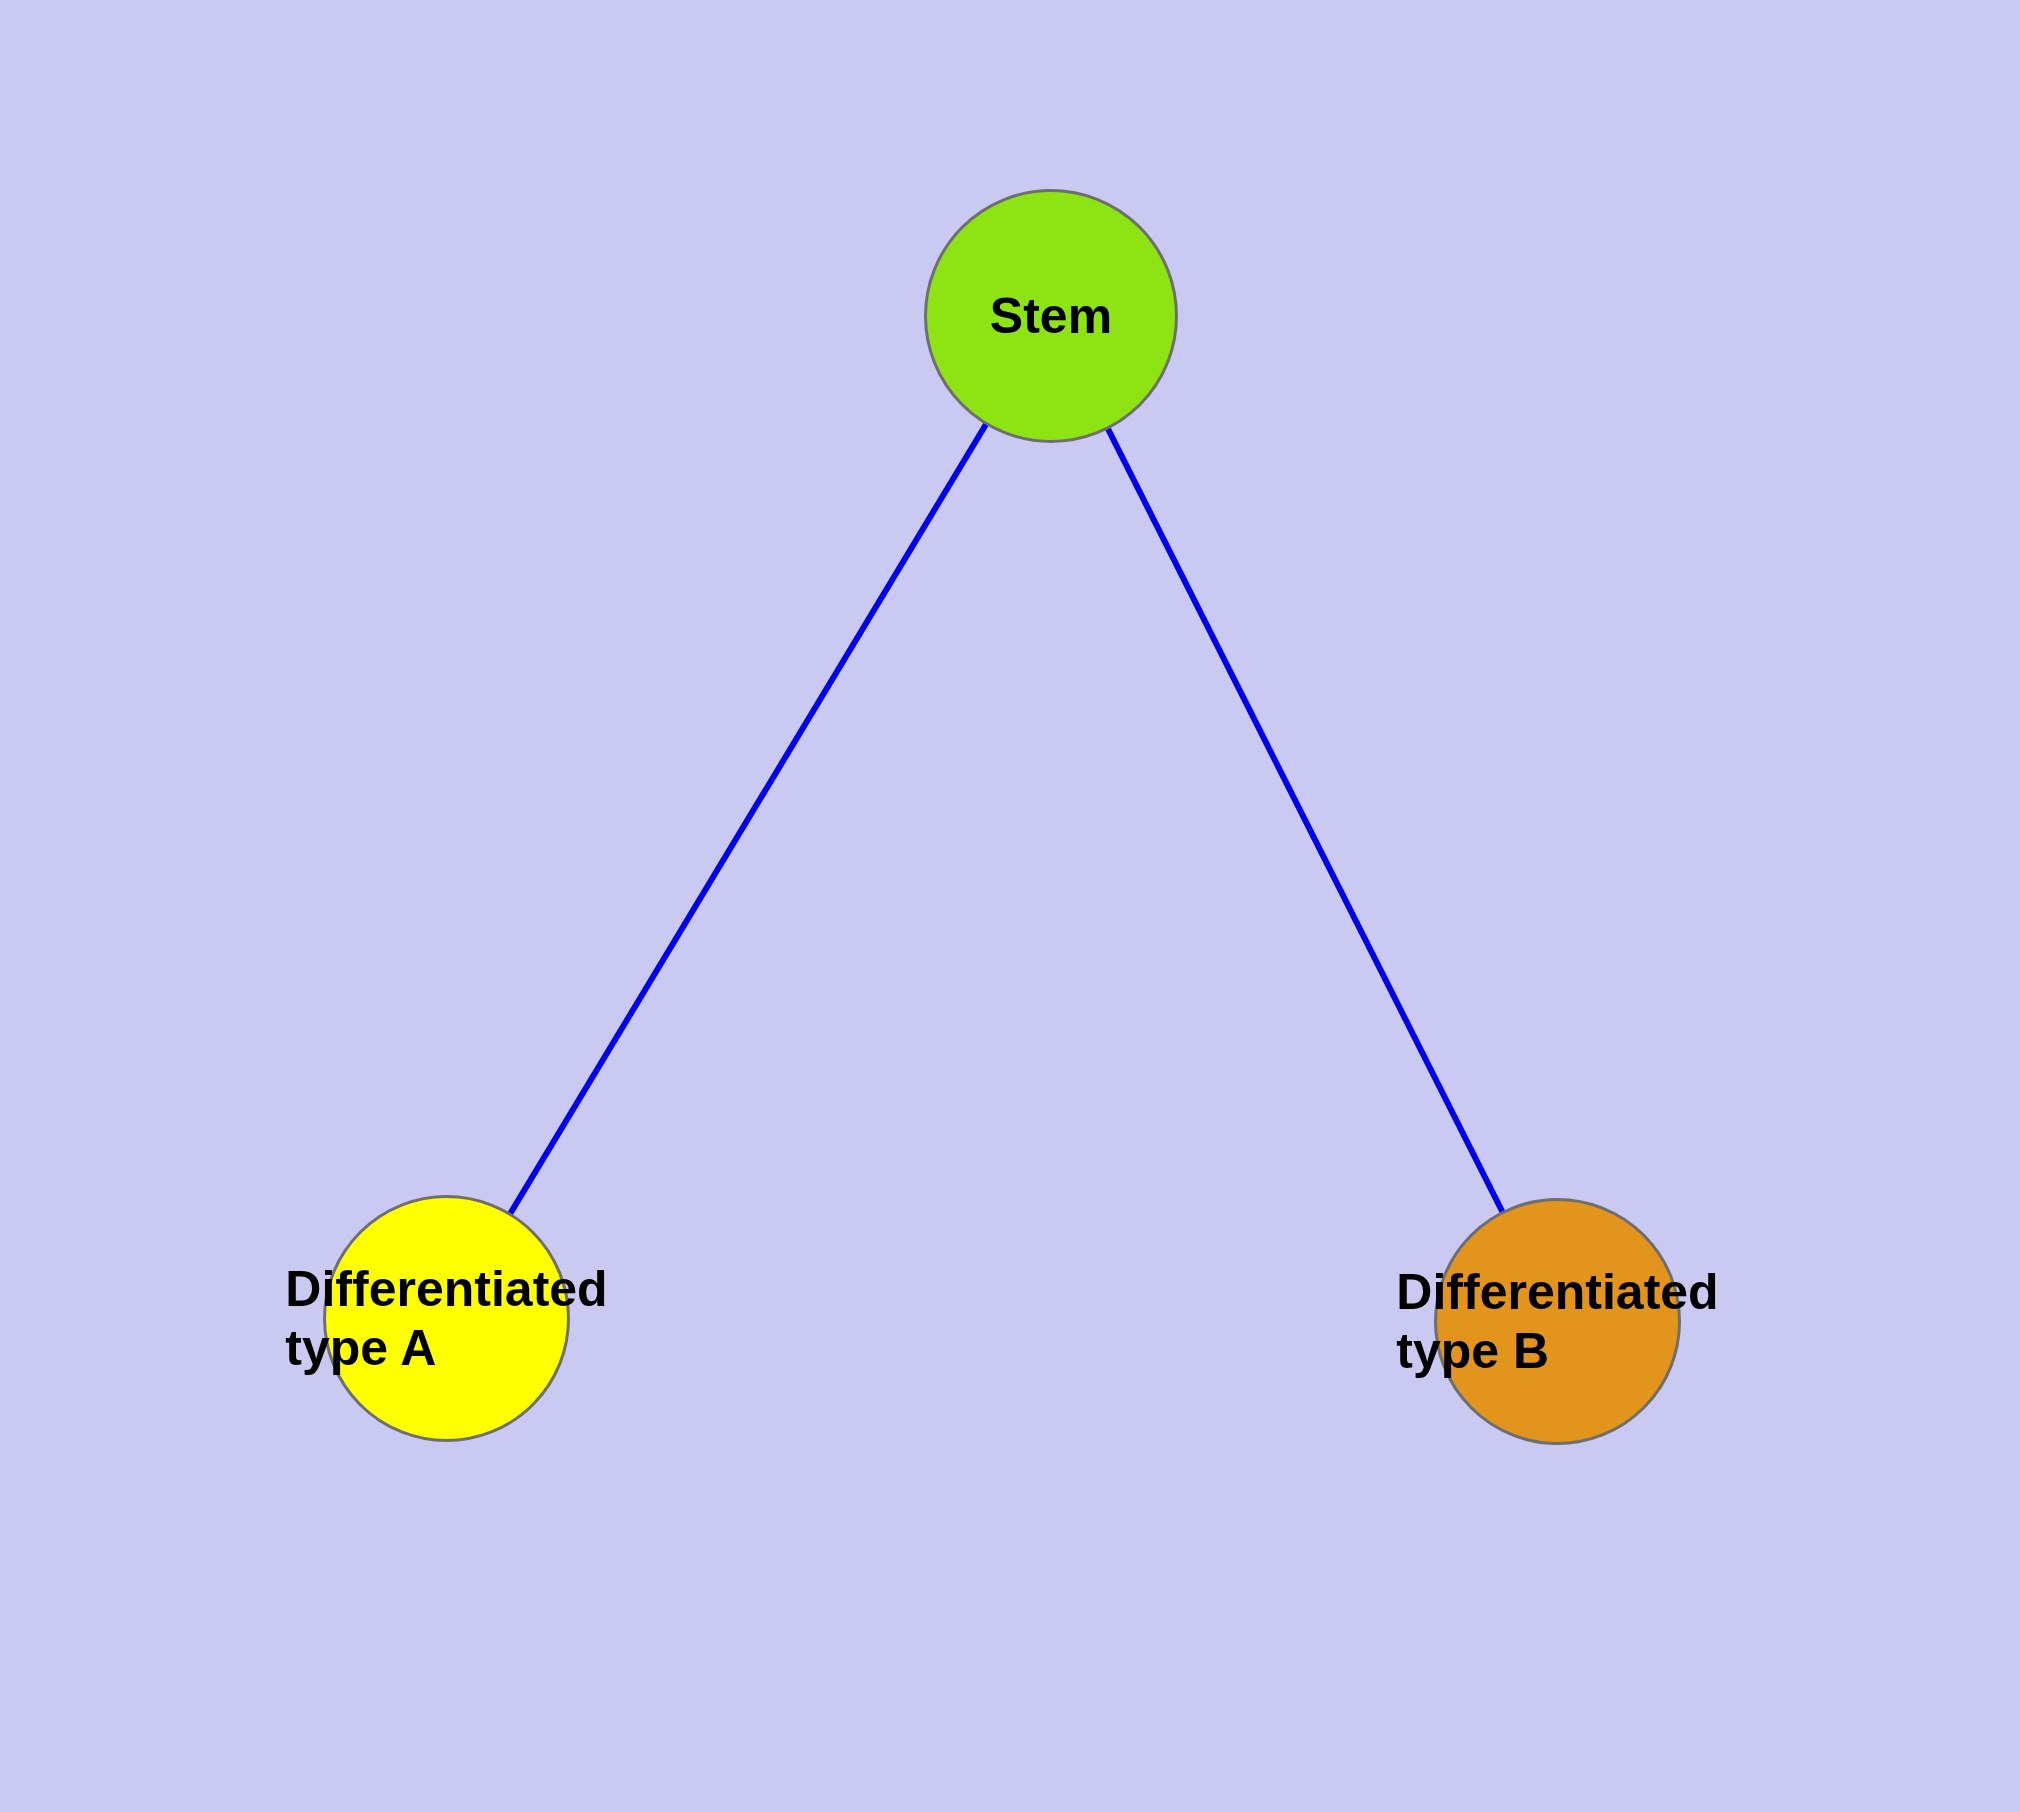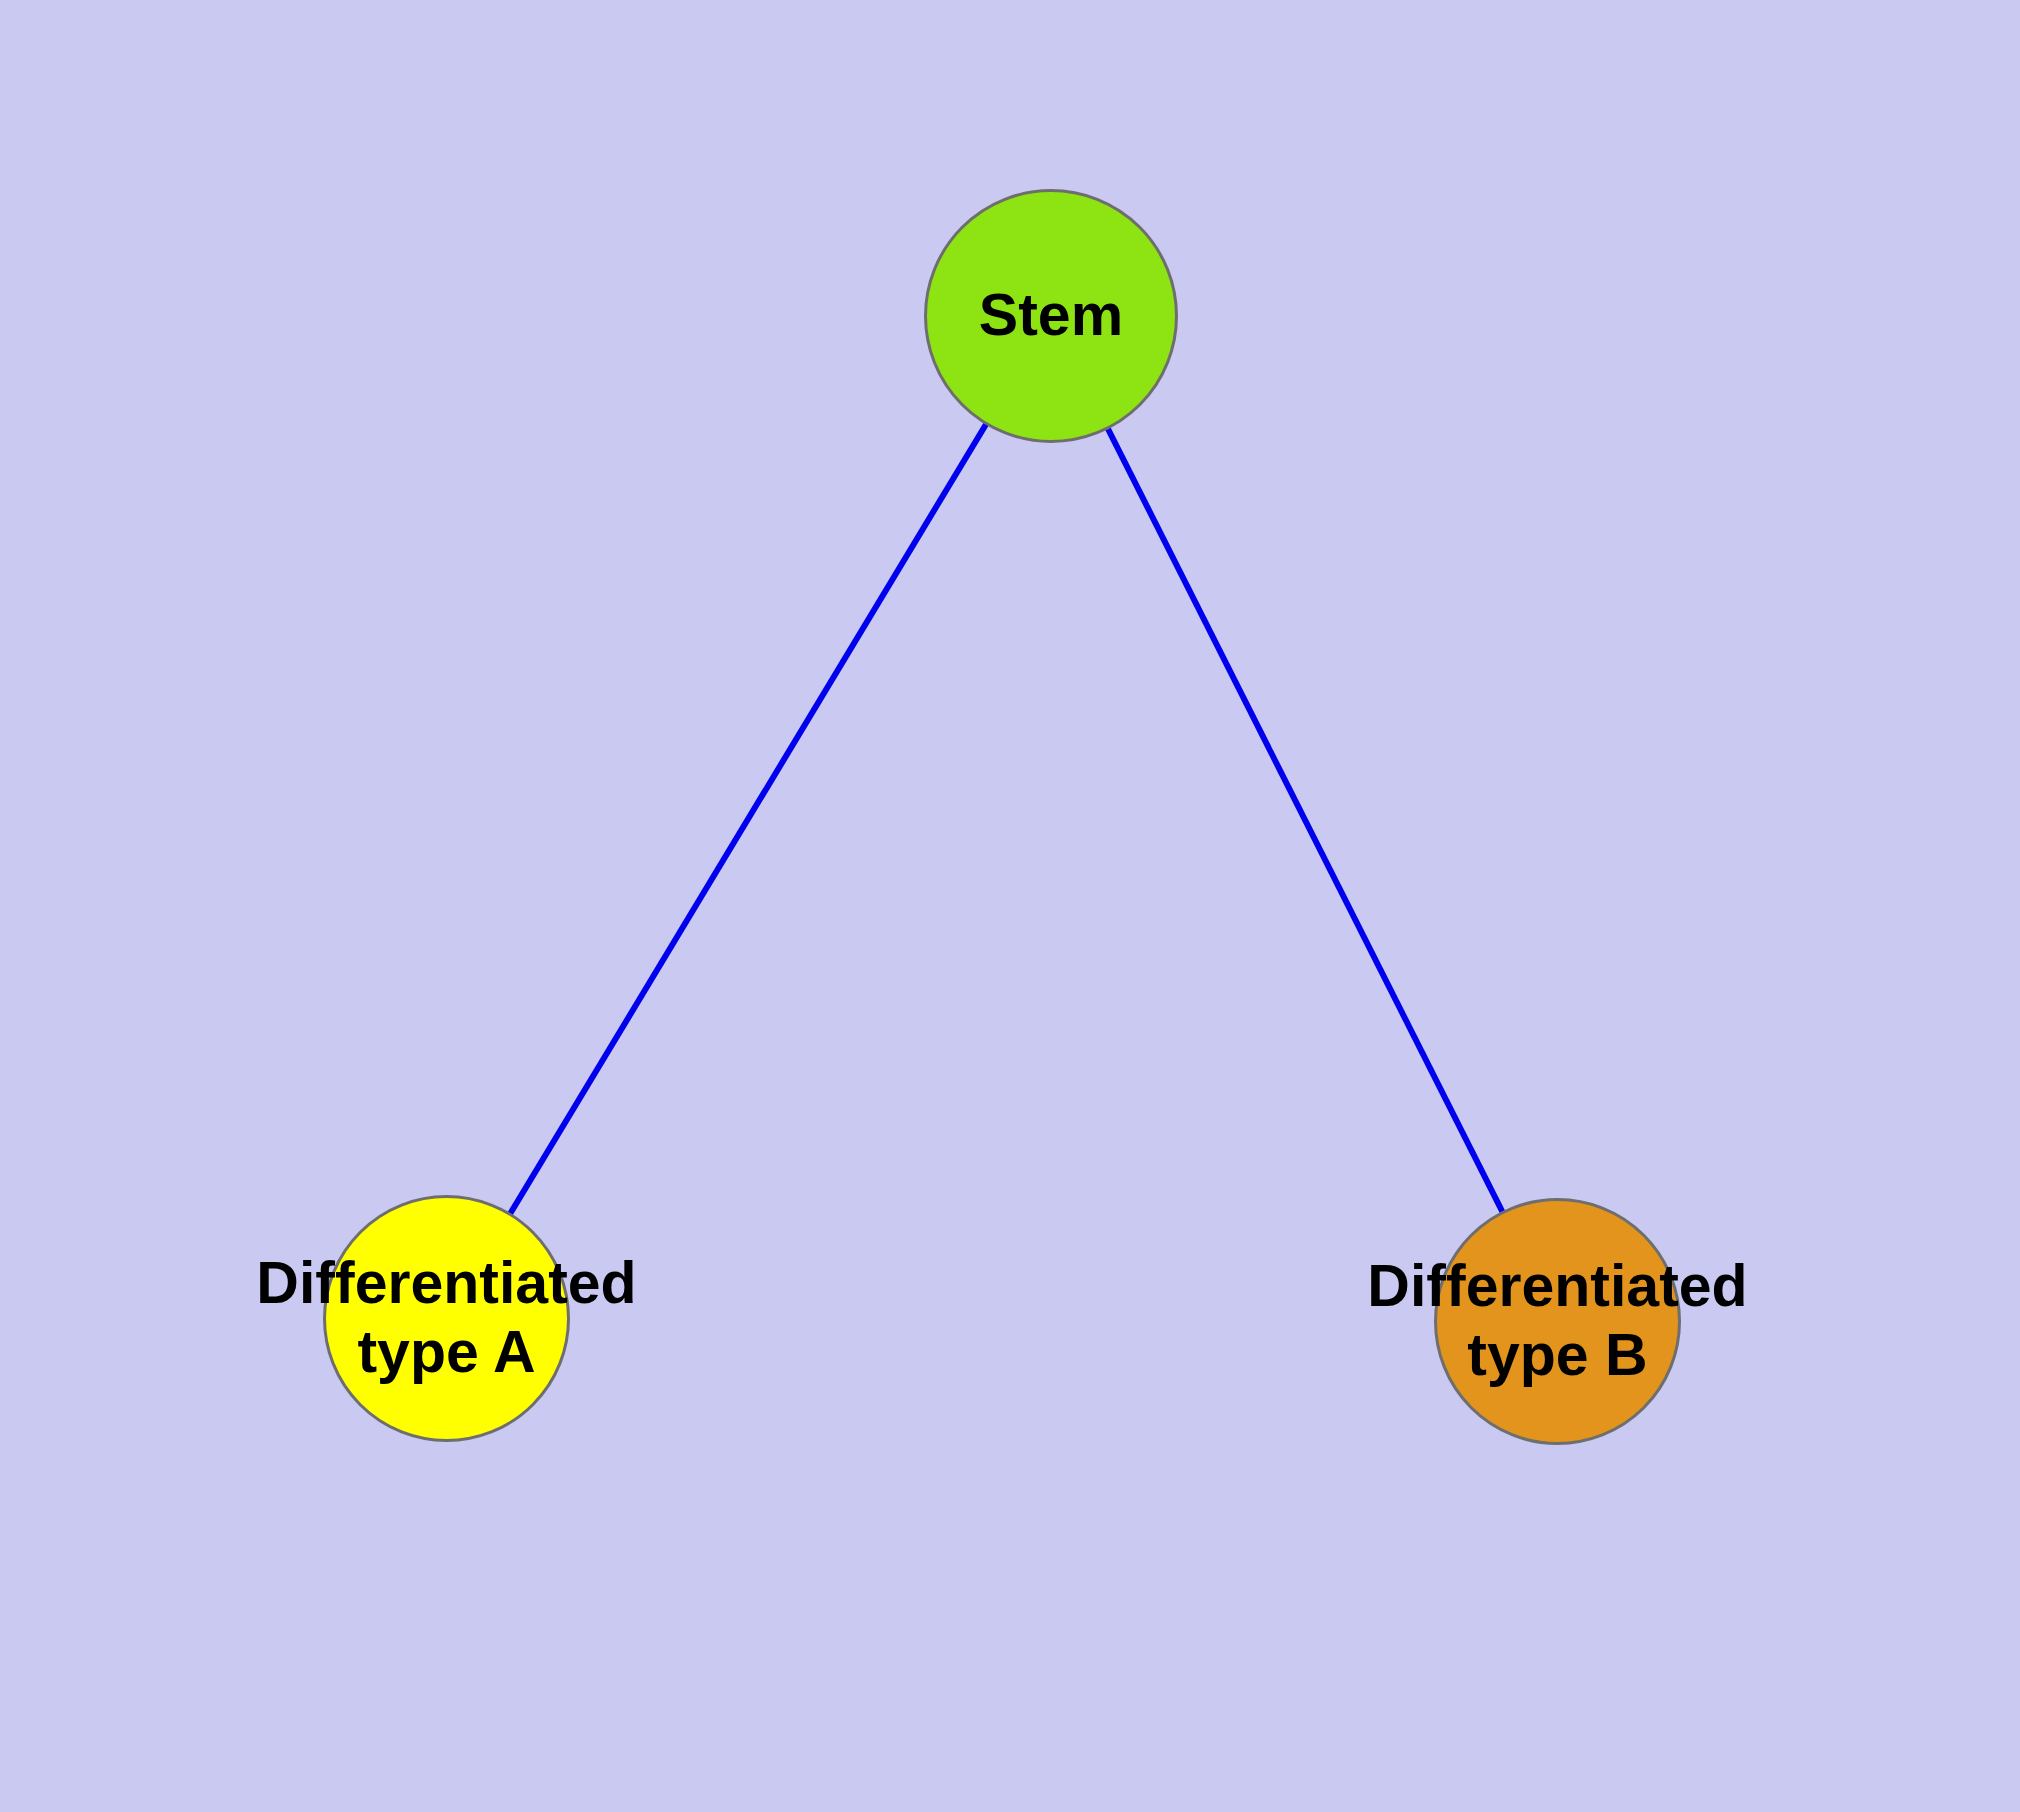--- a/index.html
+++ b/index.html
@@ -51,24 +51,23 @@
     top: 1198px;
     width: 247px;
     height: 247px;
   }
   .node-label {
     position: absolute;
     left: 50%;
     top: 50%;
     transform: translate(-50%, -50%);
     width: max-content;
-    text-align: center;
     white-space: pre-line;
     font-weight: bold;
-    font-size: 59px;
+    font-size: 50px;
     line-height: 1.18;
     color: #000000;
   }
 </style>
 </head>
 <body>
 
 <div class="canvas" style="background-color: rgb(201, 201, 242);">
 
   <svg class="edges" viewBox="0 0 2384 2138" aria-hidden="true">

